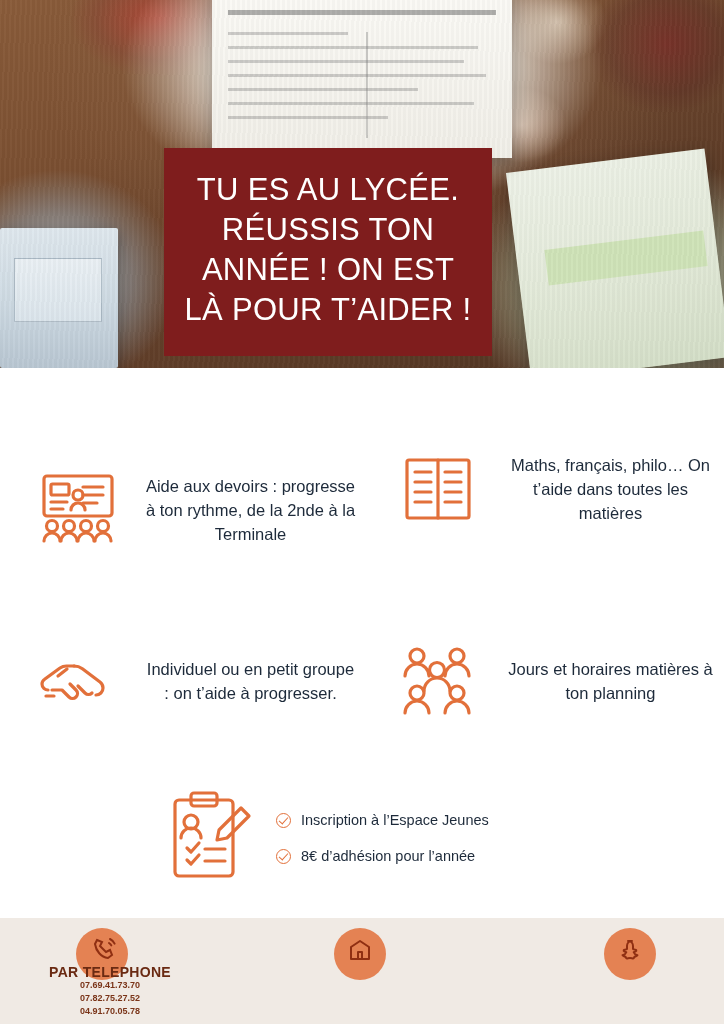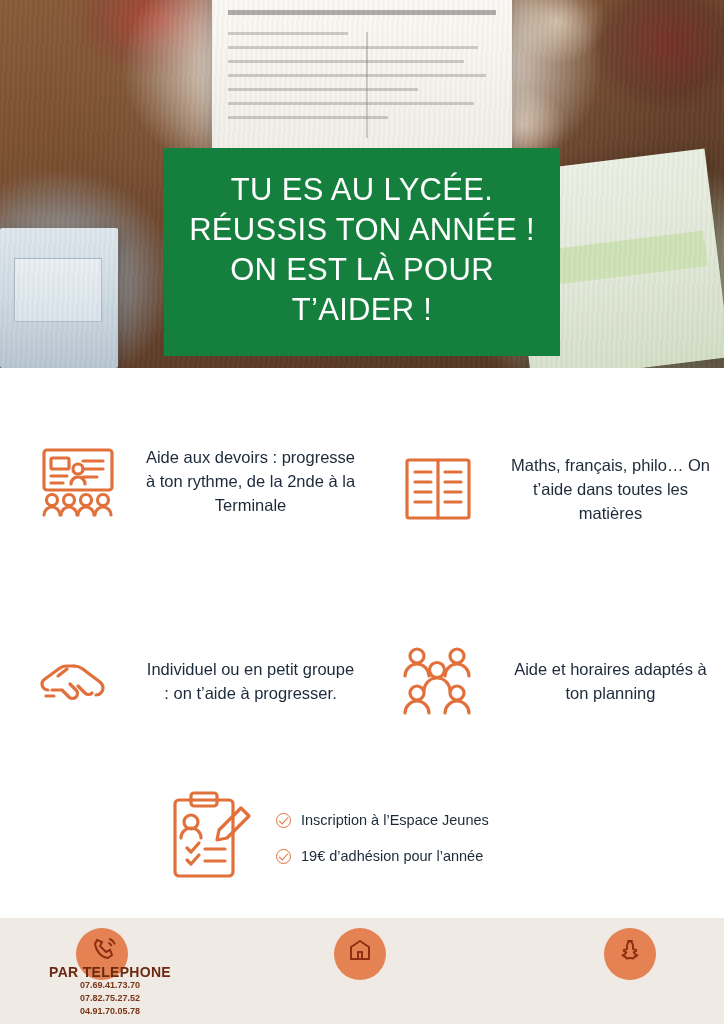--- a/index.html
+++ b/index.html
@@ -90,22 +90,22 @@
   .logo-bracket {
     position: absolute; top: 2px; width: 26px; height: 66px;
     border: 9px solid #e2703a;
   }
   .logo-bracket.left  { left: 22px;  border-right: none; border-radius: 10px 0 0 10px; }
   .logo-bracket.right { right: 22px; border-left: none;  border-radius: 0 10px 10px 0; }
 
   
   .headline {
     position: absolute; left: 164px; top: 148px;
-    width: 396px; padding: 22px 18px 26px;
-    background: #15803d;
+    width: 328px; padding: 22px 18px 26px;
+    background: #7f1d1d;
     color: #ffffff;
     text-align: center;
     font-size: 31px;
     line-height: 40px;
     letter-spacing: .3px;
   }
 
   
   .features {
     position: absolute; left: 0; top: 396px; width: 724px;
@@ -201,21 +201,21 @@
     <div class="hero-grain"></div>
 
 
     <div class="headline">TU ES AU LYCÉE. RÉUSSIS TON ANNÉE ! ON EST LÀ POUR T’AIDER !</div>
   </div>
 
   <div class="features">
 
     <div class="feat-row" style="top:20px;height:130px;">
 
-      <div class="feat" style="left:18px;top:0;height:130px;">
+      <div class="feat" style="left:18px;top:0;height:130px;align-items:flex-end;">
         <div class="icon">
           <svg width="78" height="78" viewBox="0 0 78 78" fill="none" stroke="#e2703a" stroke-width="3.2" stroke-linecap="round" stroke-linejoin="round">
             <rect x="5" y="8" width="68" height="40" rx="3"></rect>
             <rect x="12" y="16" width="18" height="11" rx="1.5"></rect>
             <line x1="12" y1="34" x2="28" y2="34"></line>
             <line x1="12" y1="41" x2="24" y2="41"></line>
             <line x1="44" y1="19" x2="64" y2="19"></line>
             <line x1="44" y1="27" x2="64" y2="27"></line>
             <line x1="44" y1="35" x2="58" y2="35"></line>
             <circle cx="39" cy="27" r="5"></circle>
@@ -276,21 +276,21 @@
             <circle cx="57" cy="13" r="7"></circle>
               <path d="M45 33c0-6.6 5.4-12 12-12s12 5.4 12 12"></path>
             <circle cx="37" cy="27" r="7.5"></circle>
               <path d="M24 48c0-7.2 5.8-13 13-13s13 5.8 13 13"></path>
             <circle cx="17" cy="50" r="7"></circle>
               <path d="M5 70c0-6.6 5.4-12 12-12s12 5.4 12 12"></path>
             <circle cx="57" cy="50" r="7"></circle>
               <path d="M45 70c0-6.6 5.4-12 12-12s12 5.4 12 12"></path>
           </svg>
         </div>
-        <div class="txt">Aide et horaires adaptés à ton planning</div>
+        <div class="txt">Jours et horaires matières à ton planning</div>
       </div>
     </div>
   </div>
 
   <div class="checklist">
     <div class="icon">
       <svg width="86" height="96" viewBox="0 0 86 96" fill="none" stroke="#e2703a" stroke-width="3.2" stroke-linecap="round" stroke-linejoin="round">
         <rect x="8" y="10" width="58" height="76" rx="4"></rect>
         <rect x="24" y="3" width="26" height="13" rx="3"></rect>
         <circle cx="24" cy="32" r="7"></circle>
@@ -302,21 +302,21 @@
         <path d="M52 40l22-22 8 8-22 22-10 2z"></path>
       </svg>
     </div>
     <div class="items">
       <div class="check-item">
         <span class="check-box"></span>
         <span>Inscription à l’Espace Jeunes</span>
       </div>
       <div class="check-item">
         <span class="check-box"></span>
-        <span>19€ d’adhésion pour l’année</span>
+        <span>8€ d’adhésion pour l’année</span>
       </div>
     </div>
   </div>
 
   <div class="footer">
     <div class="fbadge b1"></div>
     <div class="fbadge b2"></div>
     <div class="fbadge b3"></div>
 
     <span class="phone-icon">

